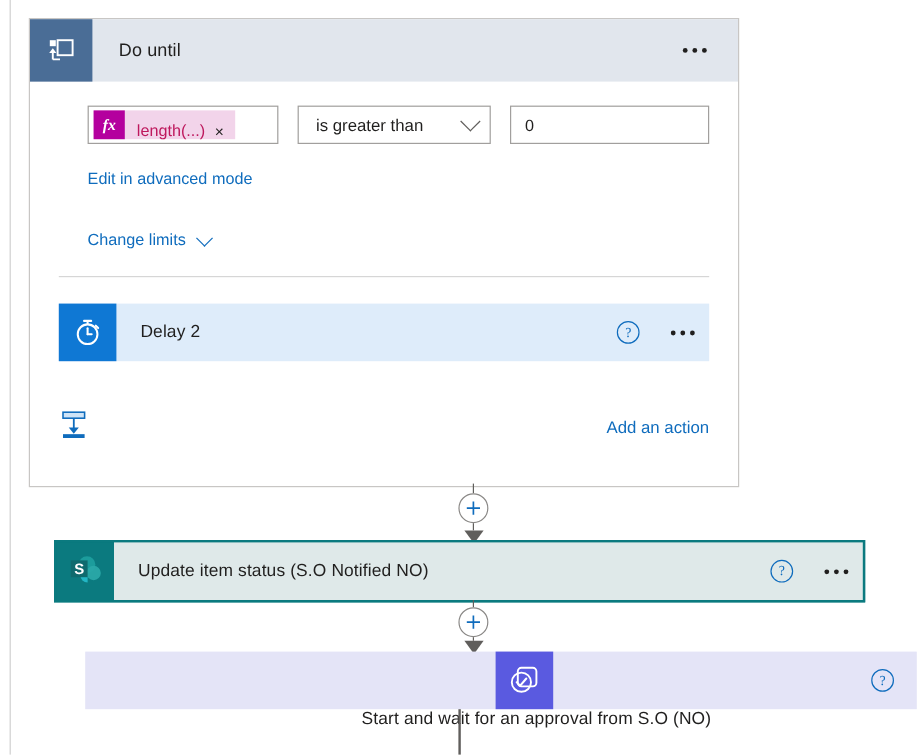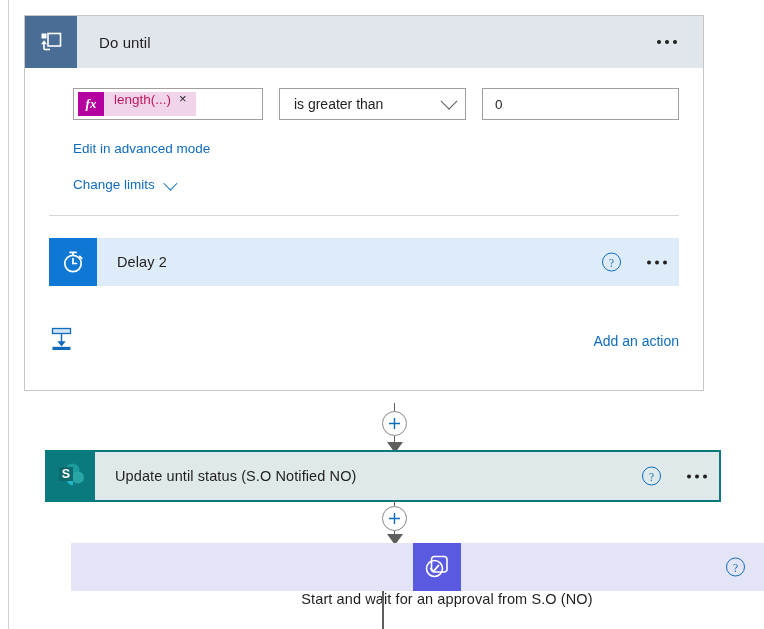--- a/index.html
+++ b/index.html
@@ -24,21 +24,21 @@
     width: 1px;
     height: 629px;
     background: #d0d0d0;
   }
 
   
   .scope-card {
     position: absolute;
     left: 24px;
     top: 15px;
-    width: 680px;
+    width: 592px;
     background: #ffffff;
     border: 1px solid #c8c6c4;
     box-sizing: border-box;
   }
   .scope-header {
     height: 52px;
     background: #e1e6ed;
     display: flex;
     align-items: center;
     position: relative;
@@ -97,21 +97,21 @@
     box-sizing: border-box;
     display: flex;
     align-items: center;
   }
   .cond-left {
     width: 200px;
     padding-left: 4px;
   }
   .token {
     display: inline-flex;
-    align-items: flex-start;
+    align-items: flex-end;
     height: 24px;
     background: #f2d4ea;
     max-width: 100%;
   }
   .token-badge {
     width: 26px;
     height: 24px;
     background: #b4009e;
     color: #ffffff;
     font-style: italic;
@@ -160,21 +160,21 @@
   .link {
     color: #0f6cbd;
     font-size: 13.5px;
     cursor: pointer;
     display: inline-flex;
     align-items: center;
     gap: 9px;
   }
   .link-row { padding-left: 24px; }
   .adv-mode { margin-top: 20px; text-decoration: underline; }
-  .change-limits { margin-top: 20px; }
+  .change-limits { margin-top: 35px; }
   .chev-blue {
     width: 9px; height: 9px;
     border-right: 1.5px solid #0f6cbd;
     border-bottom: 1.5px solid #0f6cbd;
     transform: rotate(45deg) translateY(-2px);
   }
 
   .scope-divider {
     margin: 23px 0 0 0;
     height: 1px;
@@ -442,21 +442,21 @@
   <div class="sp-icon">
     <svg width="32" height="30" viewBox="0 0 32 30" aria-hidden="true">
       <circle cx="17.5" cy="9.5" r="7" fill="#1d9e9e" opacity="0.95"></circle>
       <circle cx="23" cy="16.5" r="6" fill="#2aa8a8" opacity="0.95"></circle>
       <path d="M12 18.5 a6 6 0 0 0 6 6 v-6 z" fill="#22b6c4"></path>
       <rect x="4" y="6" width="14" height="14" fill="#0f6a6e"></rect>
       <text x="11" y="17.3" font-family="Liberation Sans, sans-serif" font-size="12.5" font-weight="bold" fill="#ffffff" text-anchor="middle">S</text>
     </svg>
   </div>
   <div class="sp-body">
-    <div class="action-title">Update until status (S.O Notified NO)</div>
+    <div class="action-title">Update item status (S.O Notified NO)</div>
     <div class="card-right">
       <div class="help-icon">?</div>
       <div class="ellipsis">
           <i></i>
           <i></i>
           <i></i>
         </div>
     </div>
   </div>
 </div>

